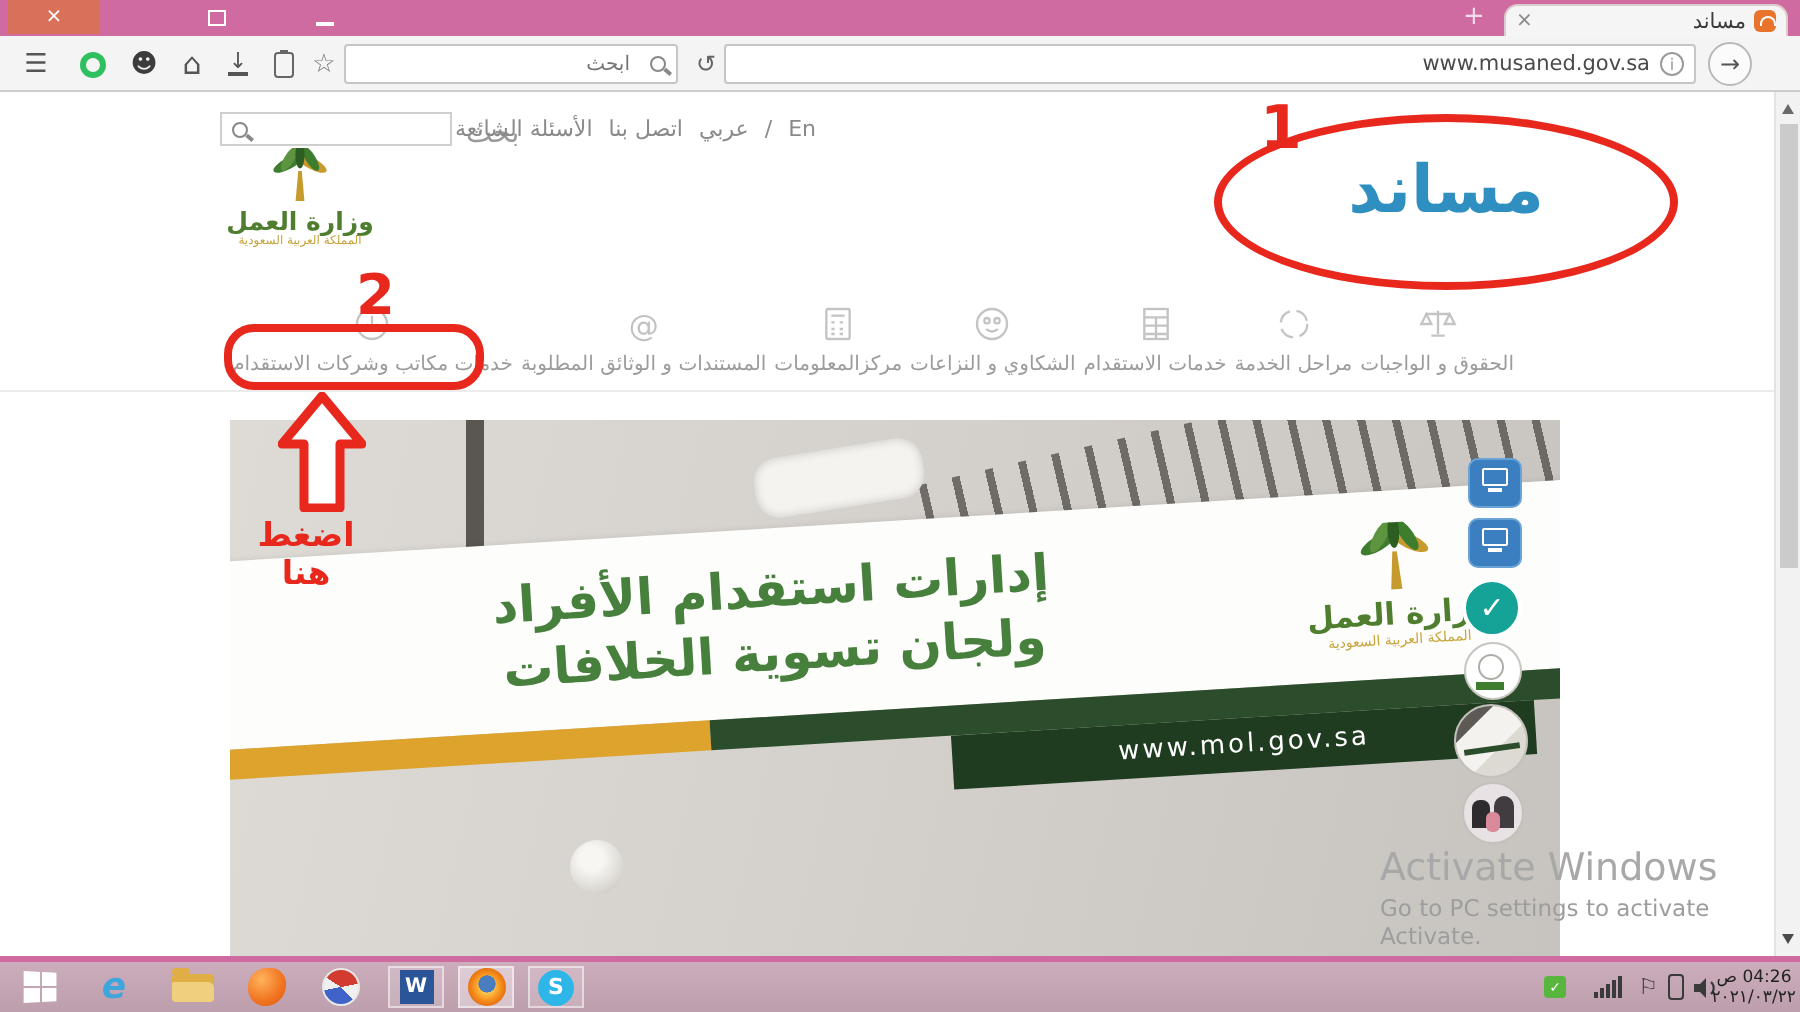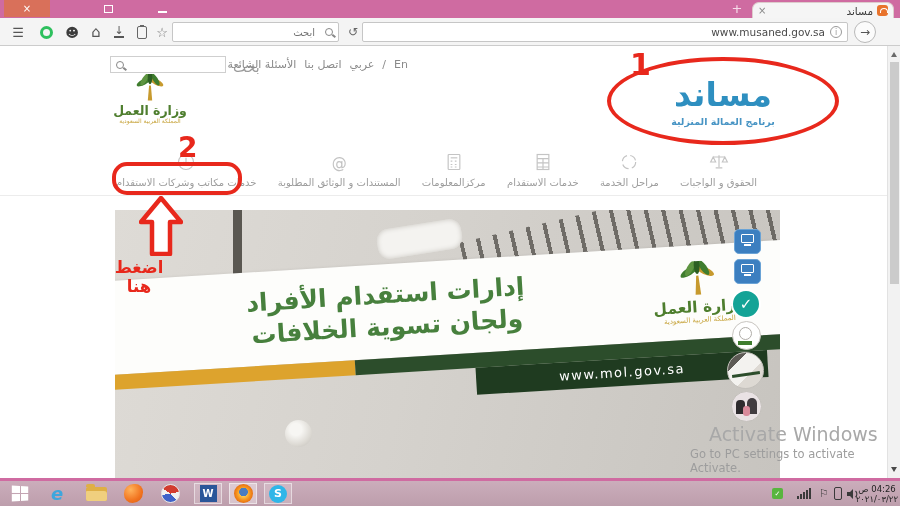--- a/index.html
+++ b/index.html
@@ -65,21 +65,21 @@
   .nav-ico svg { stroke:#c4c4c4; fill:none; stroke-width:1.4; }
   .nav-label { font-size:10px; color:#9c9c9c; white-space:nowrap; }
 
   
   .ann { z-index:30; }
   .ann-ellipse1 { position:absolute; left:607px; top:57px; width:232px; height:88px; border:4px solid #e8281c; border-radius:50%; }
   .ann-num1 { position:absolute; left:630px; top:47px; font-size:30px; font-weight:bold; color:#e8281c; }
   .ann-rect2 { position:absolute; left:112px; top:162px; width:130px; height:33px; border:4px solid #e8281c; border-radius:15px; }
   .ann-num2 { position:absolute; left:178px; top:131px; font-size:28px; font-weight:bold; color:#e8281c; }
   .ann-arrow { position:absolute; left:139px; top:196px; }
-  .ann-click { position:absolute; left:102px; top:258px; width:74px; text-align:center; font-size:16.5px; font-weight:bold; color:#e8281c; direction:rtl; }
+  .ann-click { position:absolute; left:116px; top:258px; width:74px; text-align:center; font-size:16.5px; font-weight:bold; color:#e8281c; direction:rtl; }
 
   
   .banner { position:absolute; left:115px; top:210px; width:665px; height:269px; overflow:hidden; background:linear-gradient(103deg,#dedbd6 0%,#d5d2cd 45%,#c7c4bf 100%); z-index:1; }
   .vents { position:absolute; right:-36px; top:-8px; width:350px; height:100px; transform:rotate(-13deg); background:repeating-linear-gradient(90deg,#4e4b46 0 4px,rgba(0,0,0,0) 4px 17px); opacity:.75; }
   .pillar { position:absolute; left:118px; top:0; width:9px; height:78px; background:#5a5751; }
   .light1 { position:absolute; left:262px; top:14px; width:85px; height:30px; background:#f4f3f0; border-radius:12px; transform:rotate(-9deg); box-shadow:inset 0 0 5px #c9c6c0; }
   .light2 { position:absolute; left:170px; top:210px; width:27px; height:27px; border-radius:50%; background:radial-gradient(circle at 40% 35%,#f7f6f3 25%,#dcd9d3 65%,#bdbab4); }
   .bandwrap { position:absolute; left:-25px; top:50px; width:730px; transform:rotate(-3.5deg); }
   .band { height:94px; background:#fdfdfb; display:flex; direction:rtl; align-items:center; padding:0 40px 0 10px; box-shadow:0 1px 4px rgba(0,0,0,.15); }
   .band-logo { width:160px; text-align:center; }
@@ -107,21 +107,21 @@
   .fdoc i { position:absolute; left:6px; top:5px; width:13px; height:13px; border:1.6px solid #b0ada8; border-radius:50%; }
   .fdoc b { position:absolute; left:5px; bottom:4px; width:14px; height:4px; background:#3f7d2e; }
   .fphoto { left:727px; top:352px; width:37px; height:37px; border-radius:50%; border:1px solid #c4c1bc; background:linear-gradient(135deg,#5d5a55 0 26%,#f3f2ef 27% 60%,#ddd9d3 61%); position:absolute; }
   .fphoto b { position:absolute; left:4px; top:20px; width:28px; height:3px; background:#2c4d2b; transform:rotate(-8deg); }
   .fpeople { left:731px; top:391px; width:31px; height:31px; border-radius:50%; background:#e9e2e4; border:1px solid #c4c1bc; position:absolute; overflow:hidden; }
   .fpeople i { position:absolute; left:4px; top:8px; width:9px; height:14px; background:#2e2b2e; border-radius:4px 4px 0 0; }
   .fpeople b { position:absolute; left:15px; top:6px; width:10px; height:16px; background:#413c40; border-radius:5px 5px 0 0; }
   .fpeople u { position:absolute; left:11px; top:14px; width:7px; height:10px; background:#d98a9b; border-radius:3px; }
 
   
-  .wm1 { position:absolute; left:690px; top:423px; font-size:19px; color:#a8a8a8; z-index:10;margin-left:19px; }
+  .wm1 { position:absolute; left:690px; top:423px; font-size:19px; color:#a8a8a8; z-index:10; }
   .wm2 { position:absolute; left:690px; top:447px; font-size:11.5px; color:#9d9d9d; z-index:10; }
 
   
   .sb { position:absolute; left:887px; top:46px; width:13px; height:432px; background:#f2f2f2; border-left:1px solid #e2e2e2; z-index:12; }
   .sb-up { position:absolute; left:3px; top:6px; width:0; height:0; border-left:3.5px solid transparent; border-right:3.5px solid transparent; border-bottom:5px solid #6a6a6a; }
   .sb-thumb { position:absolute; left:1.5px; top:16px; width:9px; height:222px; background:#cbcbcb; }
   .sb-down { position:absolute; left:3px; bottom:6px; width:0; height:0; border-left:3.5px solid transparent; border-right:3.5px solid transparent; border-top:5px solid #4a4a4a; }
 
   
   .winbottom { position:absolute; left:0; top:478px; width:900px; height:3px; background:#cf6ba1; z-index:14; }
@@ -236,21 +236,20 @@
       <ellipse cx="20" cy="4" rx="7.5" ry="2.6" fill="#2c5e22" transform="rotate(-90 20 4)"></ellipse>
       <path d="M19 13 L21 13 L22.5 30 L17.5 30 Z" fill="#c79a2e"></path>
     </svg>
     <div class="t">وزارة العمل</div>
     <div class="s">المملكة العربية السعودية</div>
   </div>
 
   <div class="musaned">
     <div class="arc"></div>
     <div class="t">مساند</div>
-    <div class="s">برنامج العمالة المنزلية</div>
   </div>
 
   <div class="nav">
     <div class="nav-item">
       <div class="nav-ico">
         <svg width="20" height="20" viewBox="0 0 24 24">
             <path d="M12 4v14M5 6h14M8 19h8"></path>
             <path d="M5 6l-3 6h6zM19 6l-3 6h6z"></path>
           </svg>
       </div>
@@ -265,20 +264,31 @@
       <div class="nav-label" dir="rtl">مراحل الخدمة</div>
     </div>
     <div class="nav-item">
       <div class="nav-ico">
         <svg width="20" height="20" viewBox="0 0 24 24">
             <rect x="5" y="3" width="14" height="18"></rect>
             <path d="M5 8h14M5 13h14M5 18h14M12 8v13"></path>
           </svg>
       </div>
       <div class="nav-label" dir="rtl">خدمات الاستقدام</div>
+    </div>
+    <div class="nav-item">
+      <div class="nav-ico">
+        <svg width="20" height="20" viewBox="0 0 24 24">
+            <circle cx="12" cy="12" r="9"></circle>
+            <circle cx="9" cy="10" r="1.6"></circle>
+            <circle cx="15" cy="10" r="1.6"></circle>
+            <path d="M8.5 15c2 2 5 2 7 0"></path>
+          </svg>
+      </div>
+      <div class="nav-label" dir="rtl">الشكاوي و النزاعات</div>
     </div>
     <div class="nav-item">
       <div class="nav-ico">
         <svg width="20" height="20" viewBox="0 0 24 24">
             <rect x="5" y="3" width="14" height="18" rx="1"></rect>
             <path d="M8 7h8"></path>
             <path d="M8 11h2M13 11h2M8 15h2M13 15h2M8 18h2M13 18h2"></path>
           </svg>
       </div>
       <div class="nav-label" dir="rtl">مركزالمعلومات</div>

